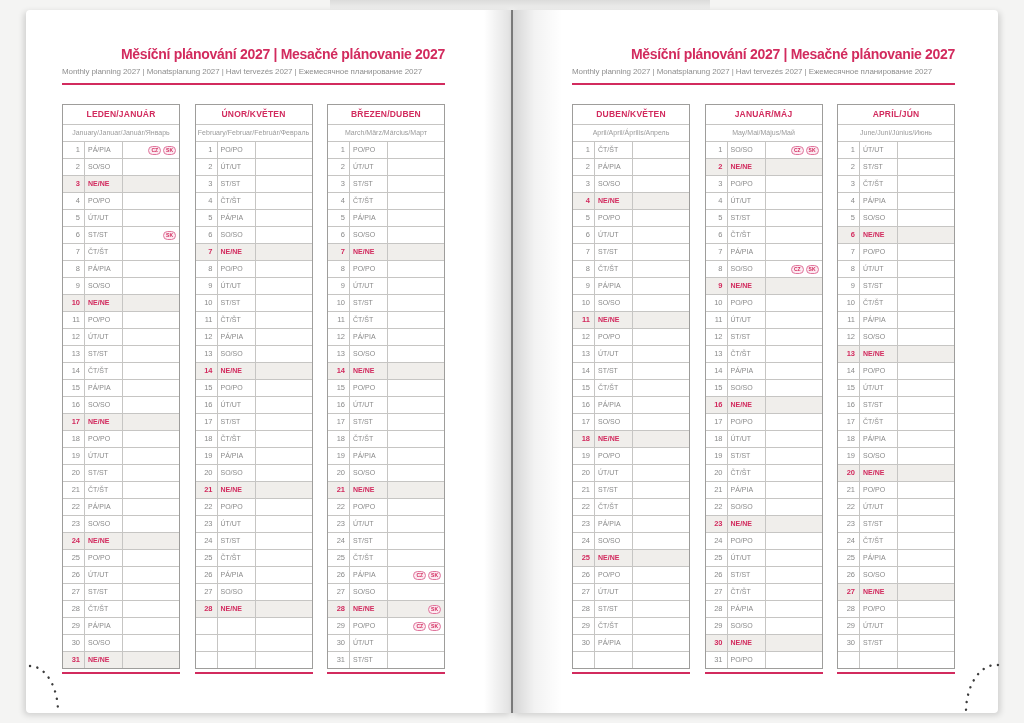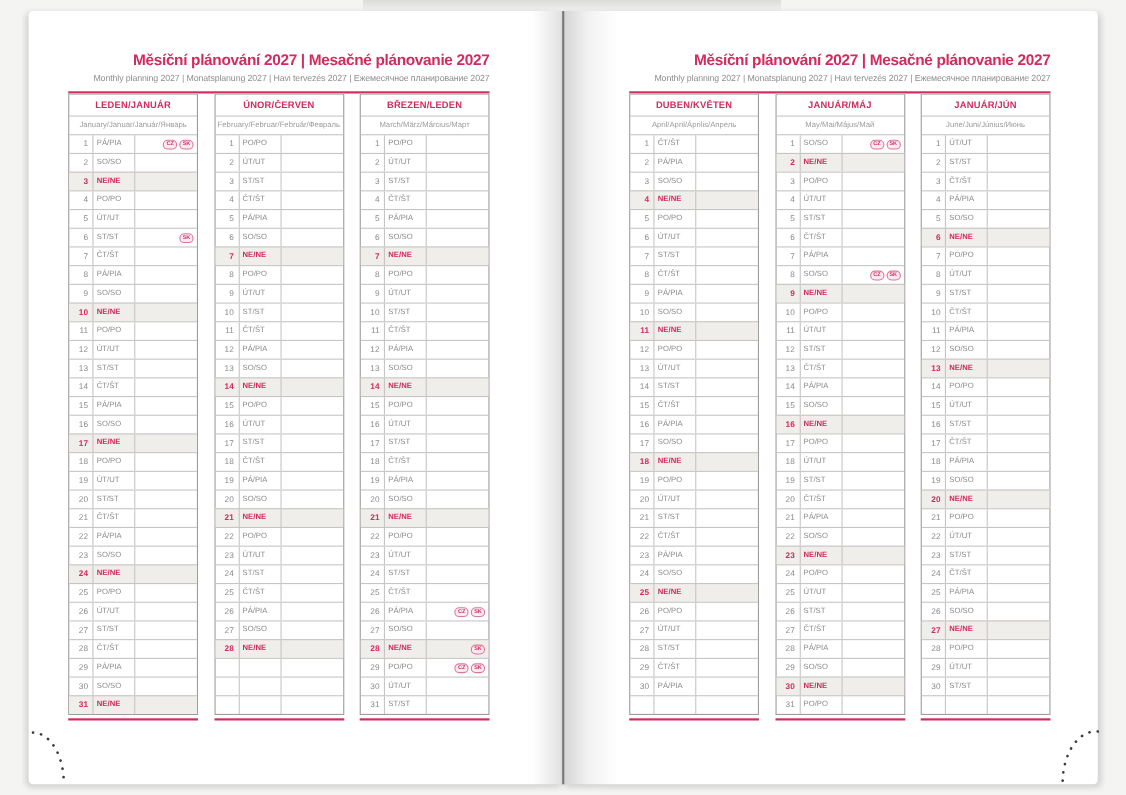--- a/index.html
+++ b/index.html
@@ -21,25 +21,25 @@
   .gutter-line{position:absolute;left:485px;top:0;bottom:0;width:2px;background:rgba(45,45,45,0.55);}
   .top-shade{position:absolute;left:330px;top:0;width:380px;height:11px;
     background:linear-gradient(to bottom, rgba(0,0,0,0.10), rgba(0,0,0,0));}
 
   .page-inner{position:absolute;top:0;}
   .page-left  .page-inner{left:36px;width:383px;}
   .page-right .page-inner{left:60px;width:383px;}
 
   .title{margin:36px 0 0;text-align:right;font-size:14px;font-weight:bold;
     color:var(--accent);letter-spacing:-0.3px;white-space:nowrap;}
-  .subtitle{margin-top:5px;text-align:right;font-size:8px;color:#8f8f8f;
+  .subtitle{margin-top:5px;text-align:left;font-size:8px;color:#8f8f8f;
     letter-spacing:-0.1px;white-space:nowrap;}
   .rule{margin-top:7px;height:2px;background:var(--accent);}
 
-  .months{margin-top:0;display:flex;justify-content:space-between;}
+  .months{margin-top:19px;display:flex;justify-content:space-between;}
   .month{width:118px;}
   .m-box{border:1px solid #9e9d9b;background:#fff;}
   .m-name{height:19px;line-height:19px;text-align:center;color:var(--accent);
     font-weight:bold;font-size:8.5px;letter-spacing:0.2px;white-space:nowrap;}
   .m-langs{height:16px;line-height:16px;text-align:center;color:#9b9b9b;font-size:7px;
     border-top:1px solid #c6c5c3;white-space:nowrap;}
   .row{display:flex;height:17px;box-sizing:border-box;border-top:1px solid #c6c5c3;
     font-size:7px;line-height:15px;color:#8a8a8a;}
   .c{box-sizing:border-box;overflow:hidden;}
   .c.num{width:21px;text-align:right;padding-right:4px;font-size:7.5px;}
@@ -230,21 +230,21 @@
               <div class="row sun">
                 <div class="c num">31</div>
                 <div class="c day">NE/NE</div>
                 <div class="c note"></div>
               </div>
             </div>
             <div class="m-underline"></div>
           </div>
         <div class="month">
             <div class="m-box">
-              <div class="m-name">ÚNOR/ČERVEN</div>
+              <div class="m-name">ÚNOR/KVĚTEN</div>
               <div class="m-langs">February/Februar/Február/Февраль</div>
               <div class="row">
                 <div class="c num">1</div>
                 <div class="c day">PO/PO</div>
                 <div class="c note"></div>
               </div>
               <div class="row">
                 <div class="c num">2</div>
                 <div class="c day">ÚT/UT</div>
                 <div class="c note"></div>
@@ -392,21 +392,21 @@
               <div class="row">
                 <div class="c num"></div>
                 <div class="c day"></div>
                 <div class="c note"></div>
               </div>
             </div>
             <div class="m-underline"></div>
           </div>
         <div class="month">
             <div class="m-box">
-              <div class="m-name">BŘEZEN/LEDEN</div>
+              <div class="m-name">BŘEZEN/DUBEN</div>
               <div class="m-langs">March/März/Március/Март</div>
               <div class="row">
                 <div class="c num">1</div>
                 <div class="c day">PO/PO</div>
                 <div class="c note"></div>
               </div>
               <div class="row">
                 <div class="c num">2</div>
                 <div class="c day">ÚT/UT</div>
                 <div class="c note"></div>
@@ -902,21 +902,21 @@
               <div class="row">
                 <div class="c num">31</div>
                 <div class="c day">PO/PO</div>
                 <div class="c note"></div>
               </div>
             </div>
             <div class="m-underline"></div>
           </div>
         <div class="month">
             <div class="m-box">
-              <div class="m-name">JANUÁR/JÚN</div>
+              <div class="m-name">APRÍL/JÚN</div>
               <div class="m-langs">June/Juni/Június/Июнь</div>
               <div class="row">
                 <div class="c num">1</div>
                 <div class="c day">ÚT/UT</div>
                 <div class="c note"></div>
               </div>
               <div class="row">
                 <div class="c num">2</div>
                 <div class="c day">ST/ST</div>
                 <div class="c note"></div>

